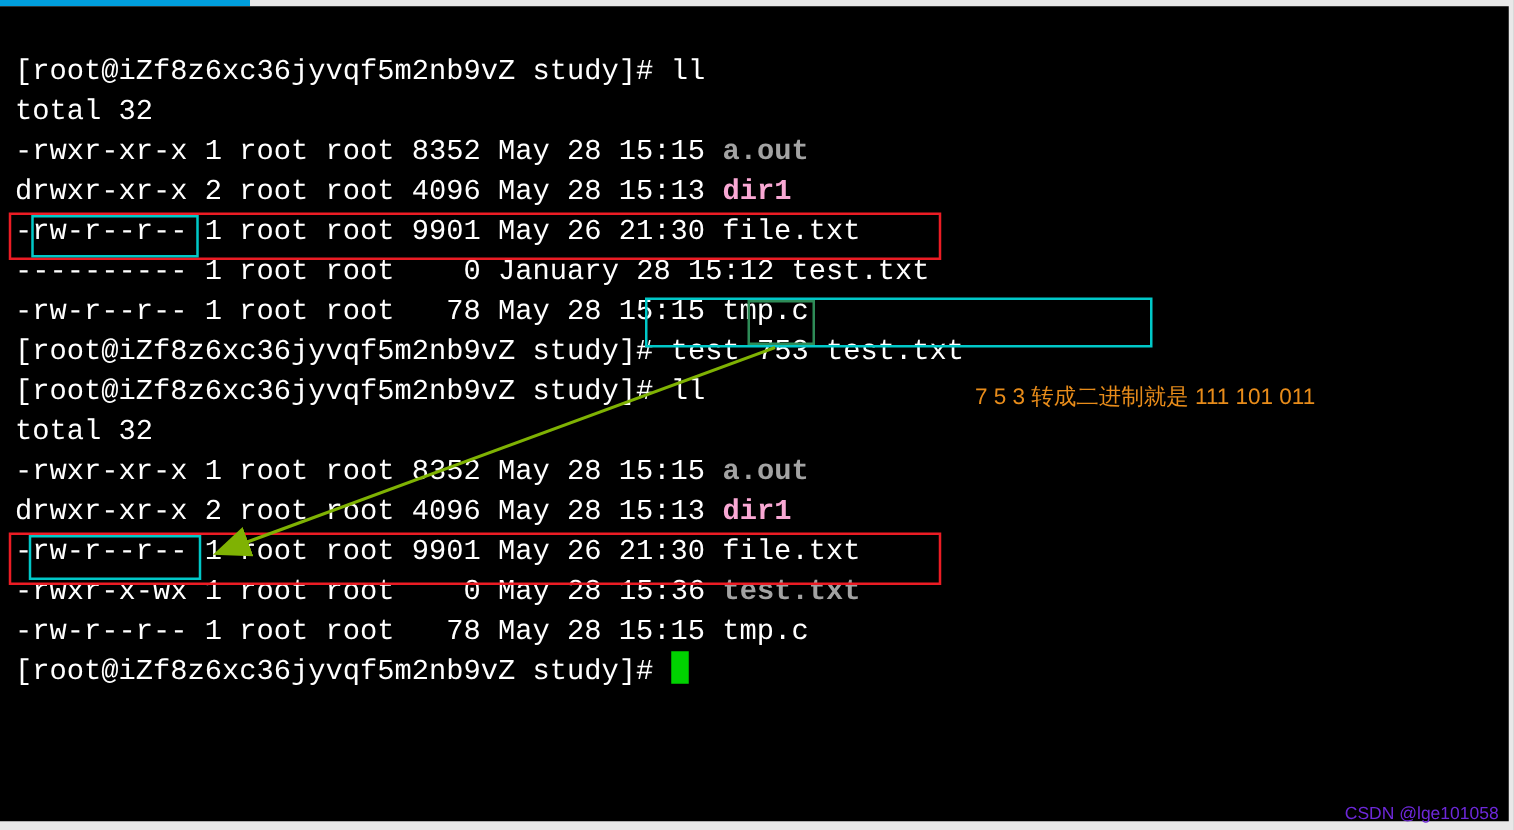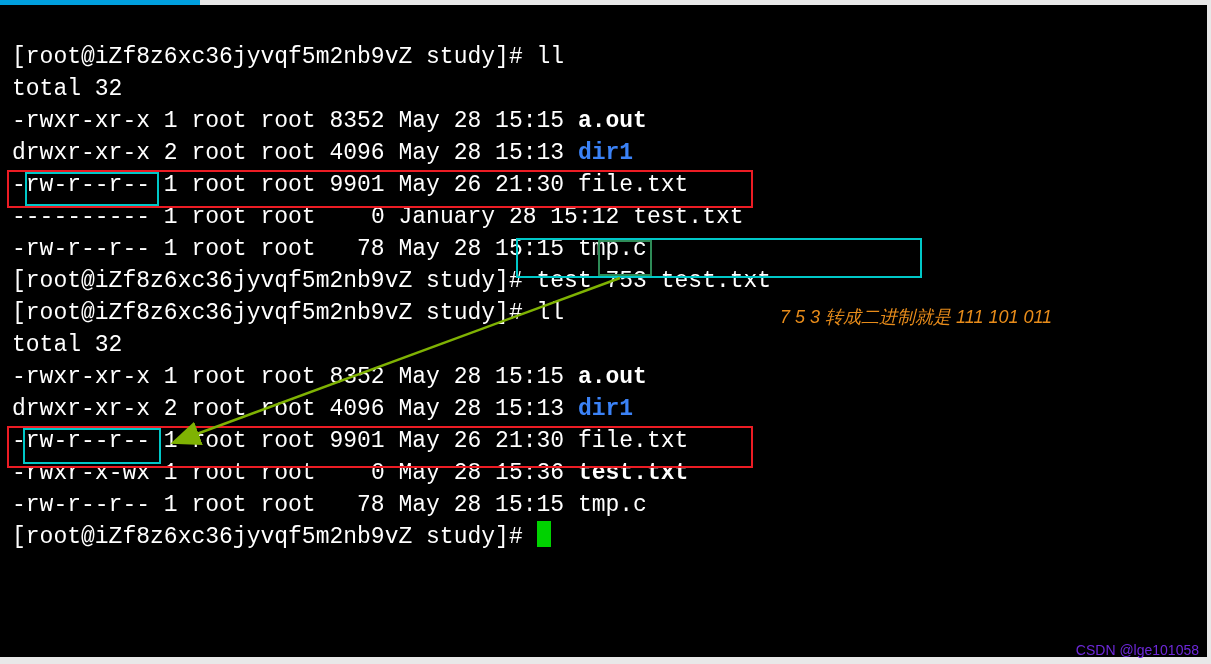--- a/index.html
+++ b/index.html
@@ -1,20 +1,20 @@
 <!DOCTYPE html>
 <html><head>
 <meta charset="utf-8">
 <style>
   html,body{margin:0;padding:0;width:1211px;height:664px;background:#e8e8e8;overflow:hidden;}
   .term{position:absolute;left:0;top:5px;width:1207px;height:652px;background:#000;
         font-family:"Consolas","Courier New",monospace;font-size:23px;line-height:32px;
         color:#fff;white-space:pre;padding:4px 12px;box-sizing:border-box;}
-  .green{color:#ffffff;font-weight:bold;}
-  .blue{color:#3b82f6;font-weight:bold;text-align:center;}
+  .green{color:#a3a3a3;font-weight:bold;}
+  .blue{color:#f9a8d4;font-weight:bold;text-align:center;}
   .cursor{display:inline-block;width:14px;height:26px;background:#00d200;vertical-align:-4px;}
   .redbox{position:absolute;border:2px solid #ec1c24;pointer-events:none;}
   .cyanbox{position:absolute;border:2px solid #00c8c8;pointer-events:none;}
   .grnbox{position:absolute;border:2px solid #2e8b57;pointer-events:none;}
   .annot{position:absolute;color:#e88c1a;font-family:"Microsoft YaHei",sans-serif;font-size:18px;line-height:30px;}
   .watermark{position:absolute;right:12px;bottom:6px;color:#6d28d9;font-family:"Microsoft YaHei",sans-serif;font-size:14px;}
   .topstrip{position:absolute;left:0;top:0;width:200px;height:5px;background:#009fde;}
   svg.arrow{position:absolute;pointer-events:none;}
 </style>
 </head>
@@ -52,17 +52,17 @@
 
 <svg class="arrow" style="left:0;top:0;" width="1211" height="664">
   <defs>
     <marker id="ah" markerWidth="12" markerHeight="12" refX="10" refY="5" orient="auto">
       <path d="M0,0 L12,5 L0,10 z" fill="#7fb203"></path>
     </marker>
   </defs>
   <line x1="620" y1="278" x2="175" y2="442" stroke="#7fb203" stroke-width="2.5" marker-end="url(#ah)"></line>
 </svg>
 
-<div class="annot" style="left:780px;top:302px;font-style:italic;">
+<div class="annot" style="left:780px;top:302px;">
   <div>7 5 3 转成二进制就是 111 101 011</div>
 </div>
 
 <div class="watermark">CSDN @lge101058</div>
 
 </body></html>

